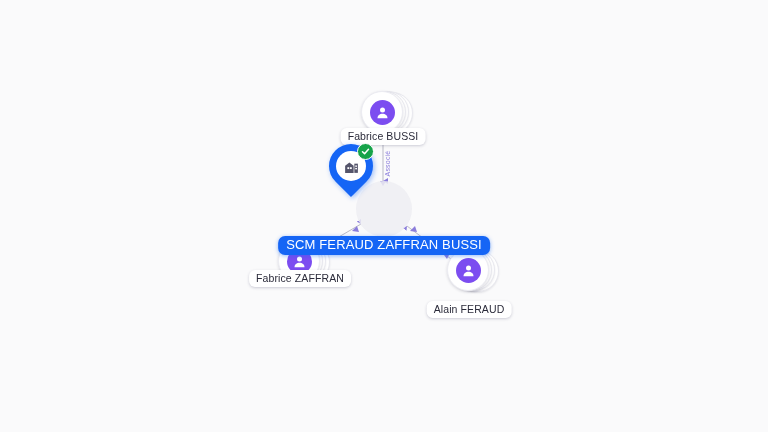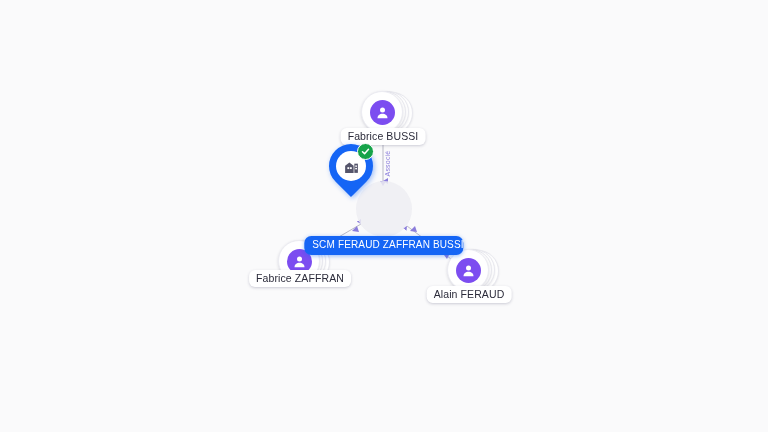--- a/index.html
+++ b/index.html
@@ -53,24 +53,24 @@
     border-radius:6px;
     padding:2px 7px 3px 7px;
     font-size:10.5px;
     line-height:12px;
     letter-spacing:.1px;
     box-shadow:0 1px 3px rgba(40,40,80,.22);
   }
   .pill.company{
     background:#1565f5;
     color:#ffffff;
-    font-size:10px;
+    font-size:13px;
     font-weight:400;
     border-radius:7px;
-    padding:3px 0 4px 8px;
+    padding:3px 8px 4px 8px;
     letter-spacing:.15px;
     box-shadow:0 1px 4px rgba(21,101,245,.45);
     z-index:40;
   }
 
   
   .halo{
     position:absolute;
     width:56px;height:56px;border-radius:50%;
     background:#ededf2;
@@ -213,15 +213,15 @@
       <div class="front">
         <div class="avatar-circle">
           <svg width="15" height="15" viewBox="0 0 24 24" fill="#ffffff">
             <circle cx="12" cy="8" r="4"></circle>
             <path d="M4 21c0-4.4 3.6-7 8-7s8 2.6 8 7z"></path>
           </svg>
         </div>
       </div>
     </div>
   </div>
-  <div class="pill" style="left:469px;top:286px;">Alain FERAUD</div>
+  <div class="pill" style="left:469px;top:301px;">Alain FERAUD</div>
 
 </div>
 
 </body></html>

